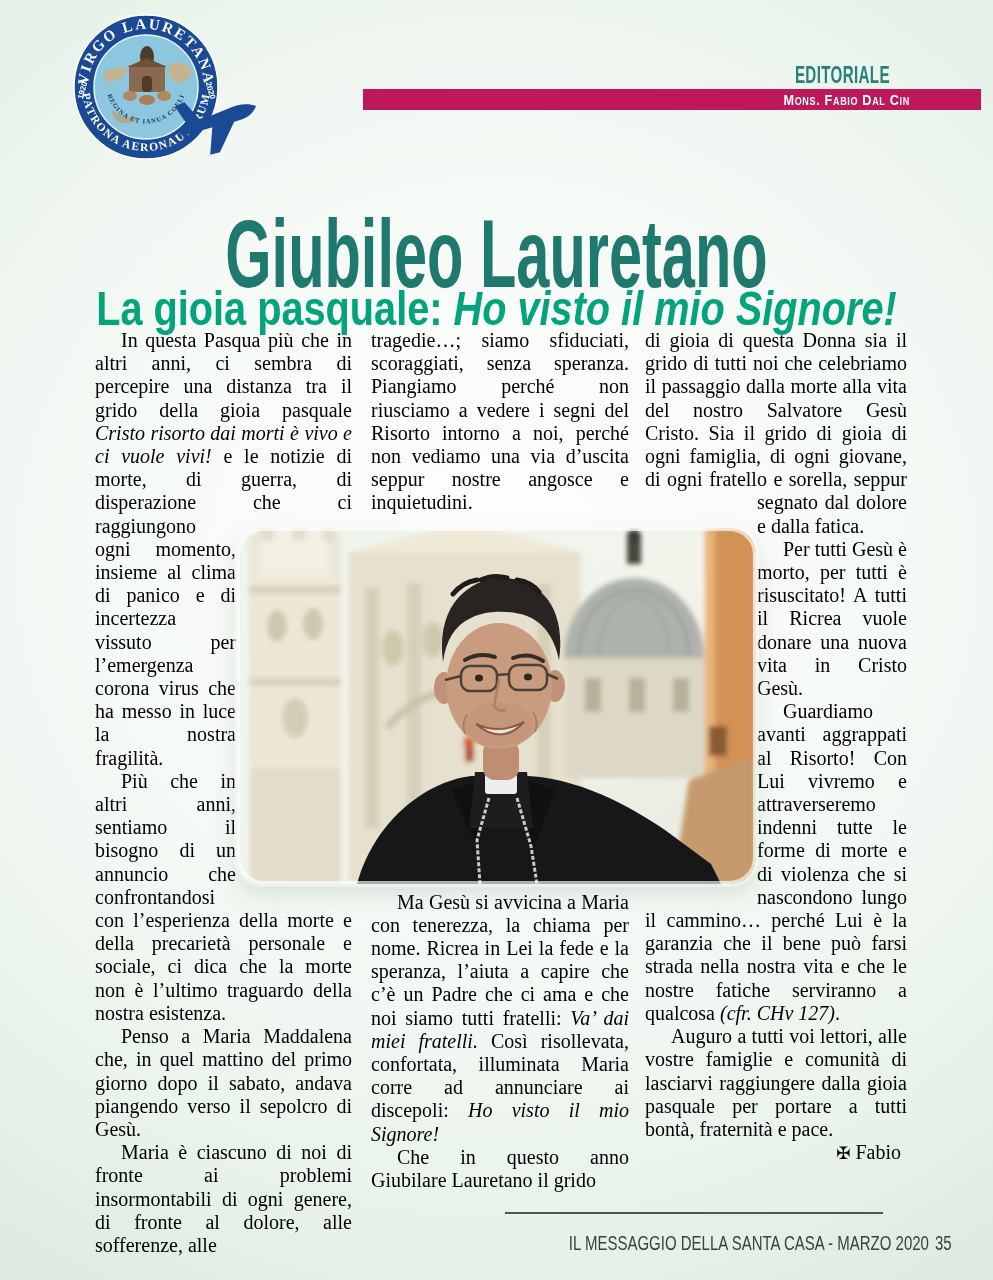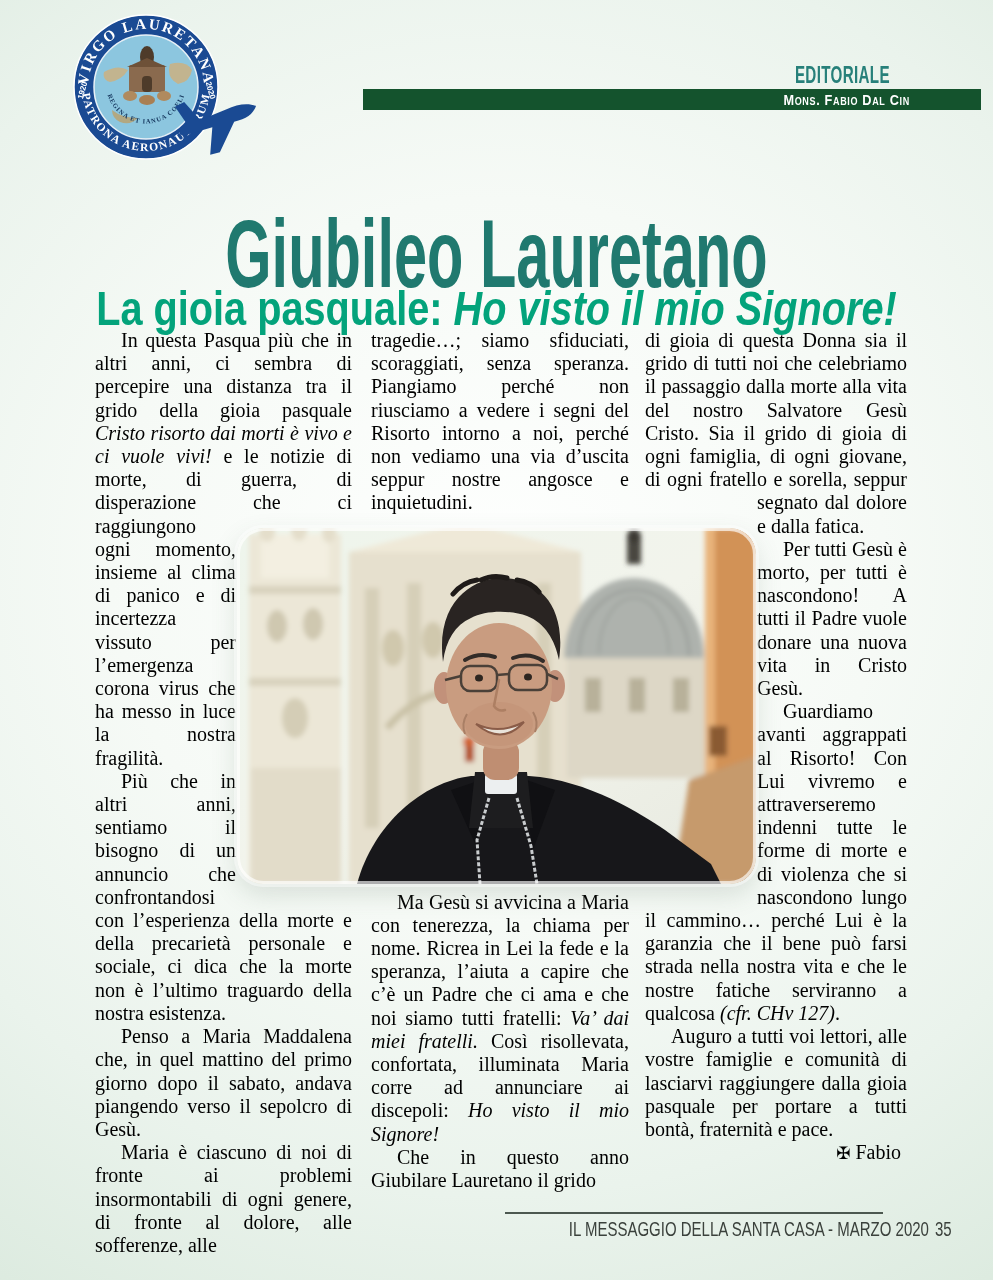--- a/index.html
+++ b/index.html
@@ -13,21 +13,21 @@
   
   .logo{position:absolute;left:72px;top:12px;width:200px;height:152px;}
   .kicker{
     position:absolute;right:103px;top:62px;
     font-family:"Liberation Sans",sans-serif;font-weight:bold;font-size:23px;
     color:#27807a;letter-spacing:.5px;
     transform:scaleX(.66);transform-origin:right center;white-space:nowrap;
   }
   .author-bar{
     position:absolute;left:363px;top:89px;width:618px;height:21px;
-    background:#14532d;display:flex;align-items:center;justify-content:flex-end;
+    background:#be185d;display:flex;align-items:center;justify-content:flex-end;
   }
   .author-bar .author{
     font-family:"Liberation Sans",sans-serif;font-weight:bold;font-size:15.5px;
     color:#ffffff;font-variant:small-caps;letter-spacing:.8px;
     padding-right:87px;transform:scaleX(.82);transform-origin:right center;white-space:nowrap;
   }
   
   .title{
     position:absolute;left:0;top:141px;width:993px;text-align:center;
     font-family:"Liberation Sans",sans-serif;font-weight:bold;font-size:96px;line-height:98px;
@@ -59,21 +59,21 @@
   .sig .cross{font-size:17px;}
   
   .photo-wrap{
     position:absolute;left:237px;top:528px;width:519px;height:356px;
     border-radius:26px;box-shadow:0 0 0 3px rgba(255,255,255,.45), 0 10px 26px rgba(70,100,80,.18);
   }
   .photo-wrap svg{display:block;border-radius:26px;}
   
   .footer{
     position:absolute;left:505px;top:1212px;width:378px;
-    border-top:2px solid #4c5850;padding-top:4px;text-align:center;
+    border-top:2px solid #4c5850;padding-top:18px;text-align:center;
   }
   .footer .ftext{
     font-family:"Liberation Sans",sans-serif;font-size:20px;color:#3b413c;
     display:inline-block;transform:scaleX(.75);transform-origin:center;white-space:nowrap;
   }
   .footer .fpage{margin-left:8px;}
 </style>
 </head>
 <body>
 
@@ -142,21 +142,21 @@
 <div id="col2" class="col">
   <p>tragedie…; siamo sfiduciati, scoraggiati, senza speranza. Piangiamo perché non riusciamo a vedere i segni del Risorto intorno a noi, perché non vediamo una via d’uscita seppur nostre angosce e inquietudini.</p>
   <div class="col2-gap"></div>
   <p class="ind"><span>Ma Gesù si avvicina a Maria con tenerezza, la chiama per nome. Ricrea in Lei la fede e la speranza, l’aiuta a capire che c’è un Padre che ci ama e che noi siamo tutti fratelli: </span><i>Va’ dai miei fratelli.</i><span> Così risollevata, confortata, illuminata Maria corre ad annunciare ai discepoli: </span><i>Ho visto il mio Signore!</i></p>
   <p class="ind">Che in questo anno Giubilare Lauretano il grido</p>
 </div>
 
 <div id="col3" class="col">
   <div class="spacer-l"></div>
   <p>di gioia di questa Donna sia il grido di tutti noi che celebriamo il passaggio dalla morte alla vita del nostro Salvatore Gesù Cristo. Sia il grido di gioia di ogni famiglia, di ogni giovane, di ogni fratello e sorella, seppur segnato dal dolore e dalla fatica.</p>
-  <p class="ind">Per tutti Gesù è morto, per tutti è nascondono! A tutti il Padre vuole donare una nuova vita in Cristo Gesù.</p>
+  <p class="ind">Per tutti Gesù è morto, per tutti è risuscitato! A tutti il Ricrea vuole donare una nuova vita in Cristo Gesù.</p>
   <p class="ind"><span>Guardiamo avanti aggrappati al Risorto! Con Lui vivremo e attraverseremo indenni tutte le forme di morte e di violenza che si nascondono lungo il cammino… perché Lui è la garanzia che il bene può farsi strada nella nostra vita e che le nostre fatiche serviranno a qualcosa </span><i>(cfr. CHv 127)</i><span>.</span></p>
   <p class="ind">Auguro a tutti voi lettori, alle vostre famiglie e comunità di lasciarvi raggiungere dalla gioia pasquale per portare a tutti bontà, fraternità e pace.</p>
   <p class="sig"><span class="cross">✠</span> <span>Fabio</span></p>
 </div>
 
 <div class="photo-wrap">
   <svg width="519" height="356" viewBox="0 0 519 356">
     <defs>
       <clipPath id="pc">
           <rect width="519" height="356" rx="26"></rect>

